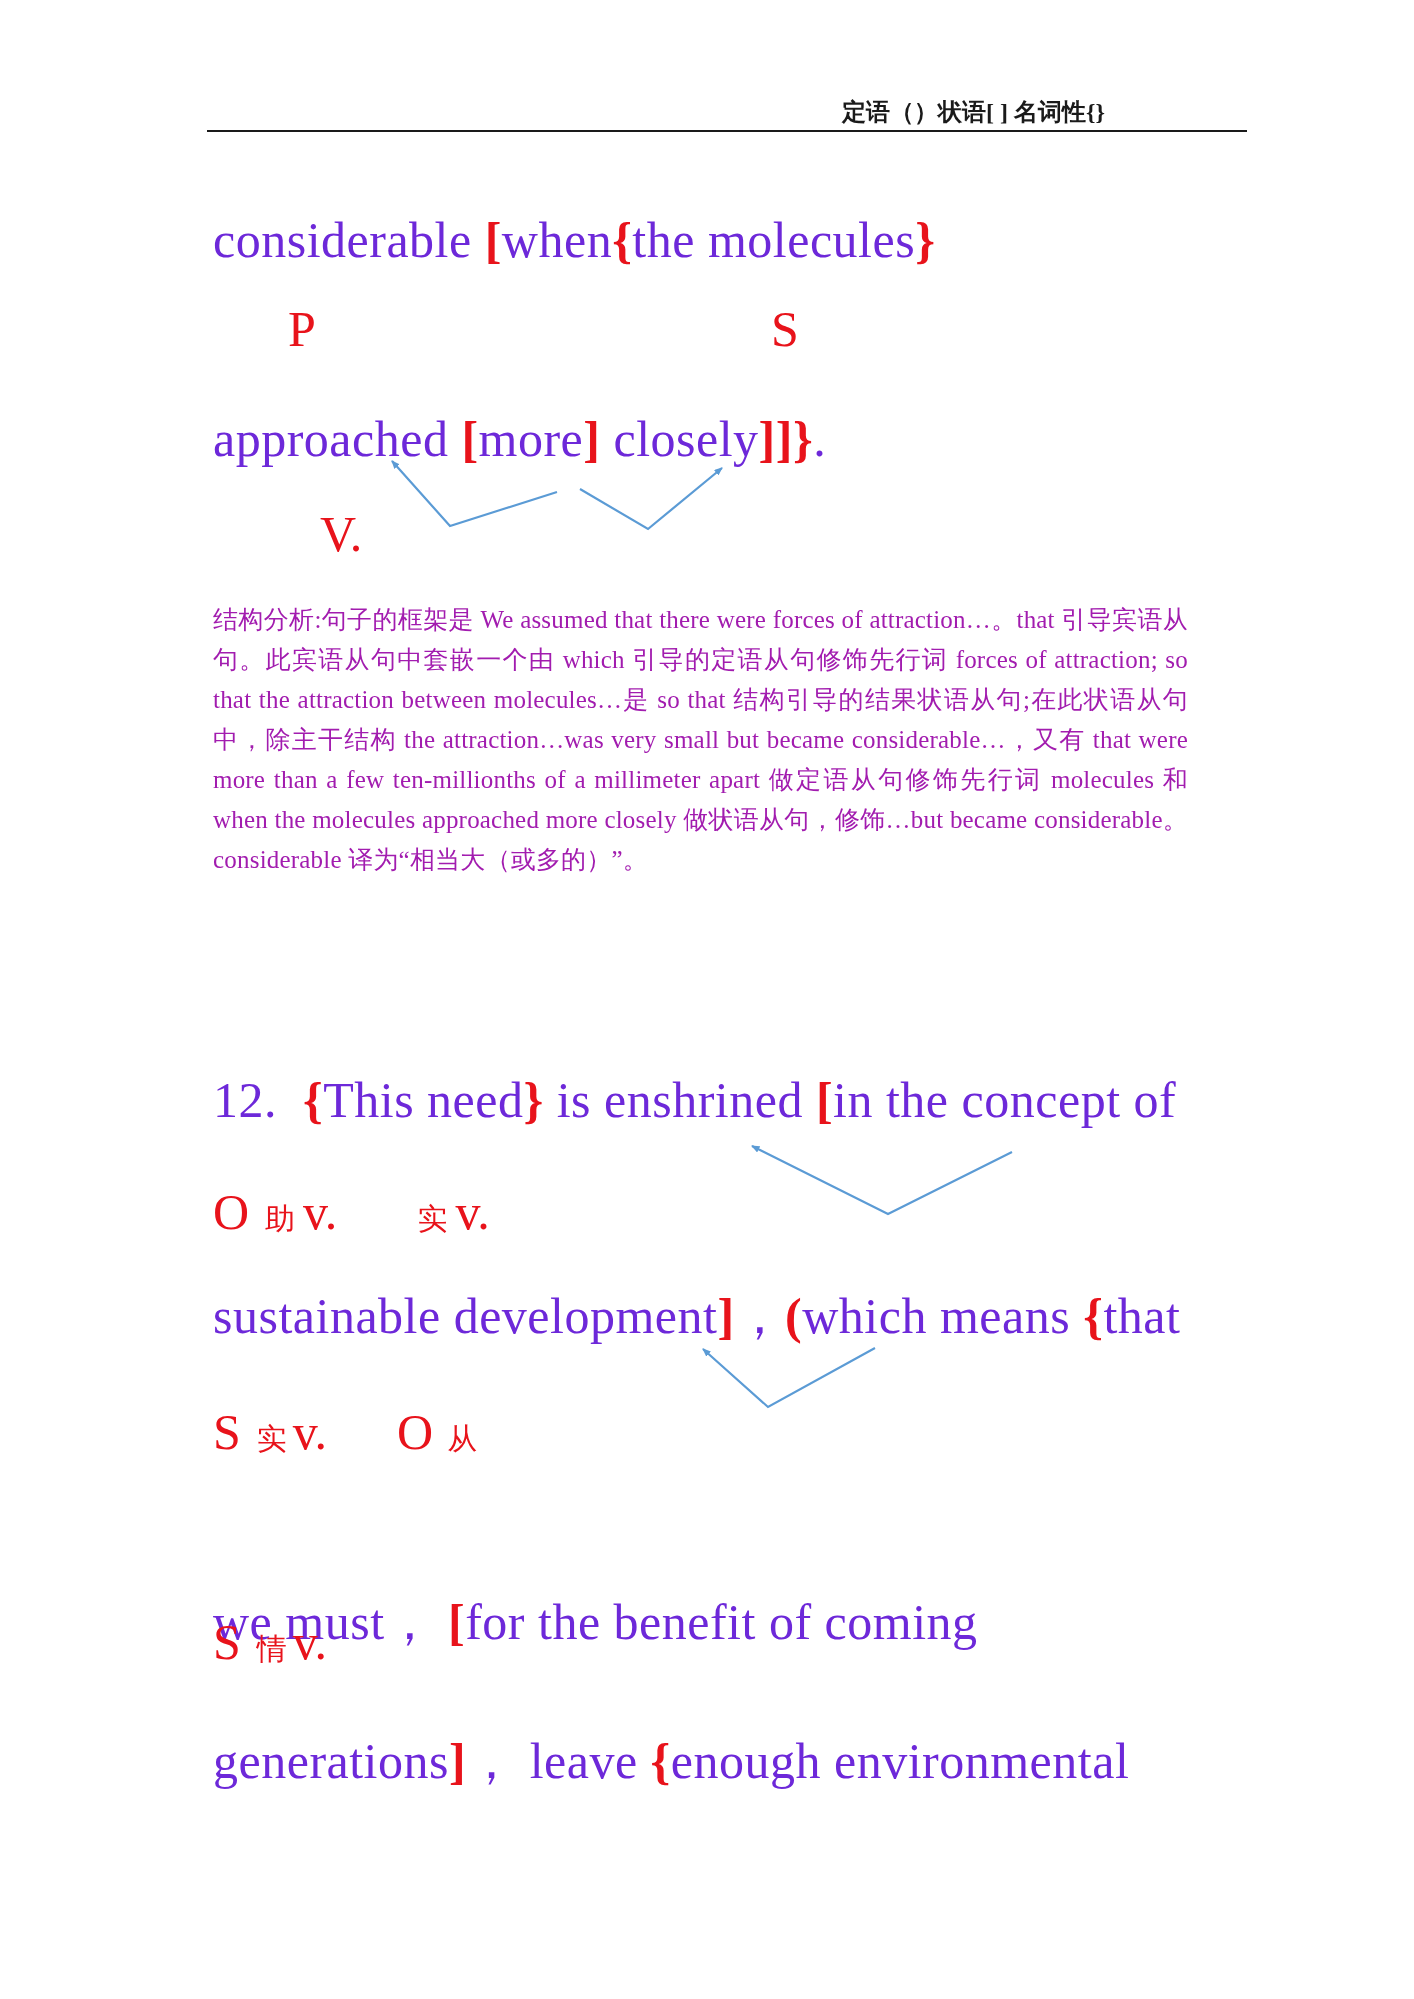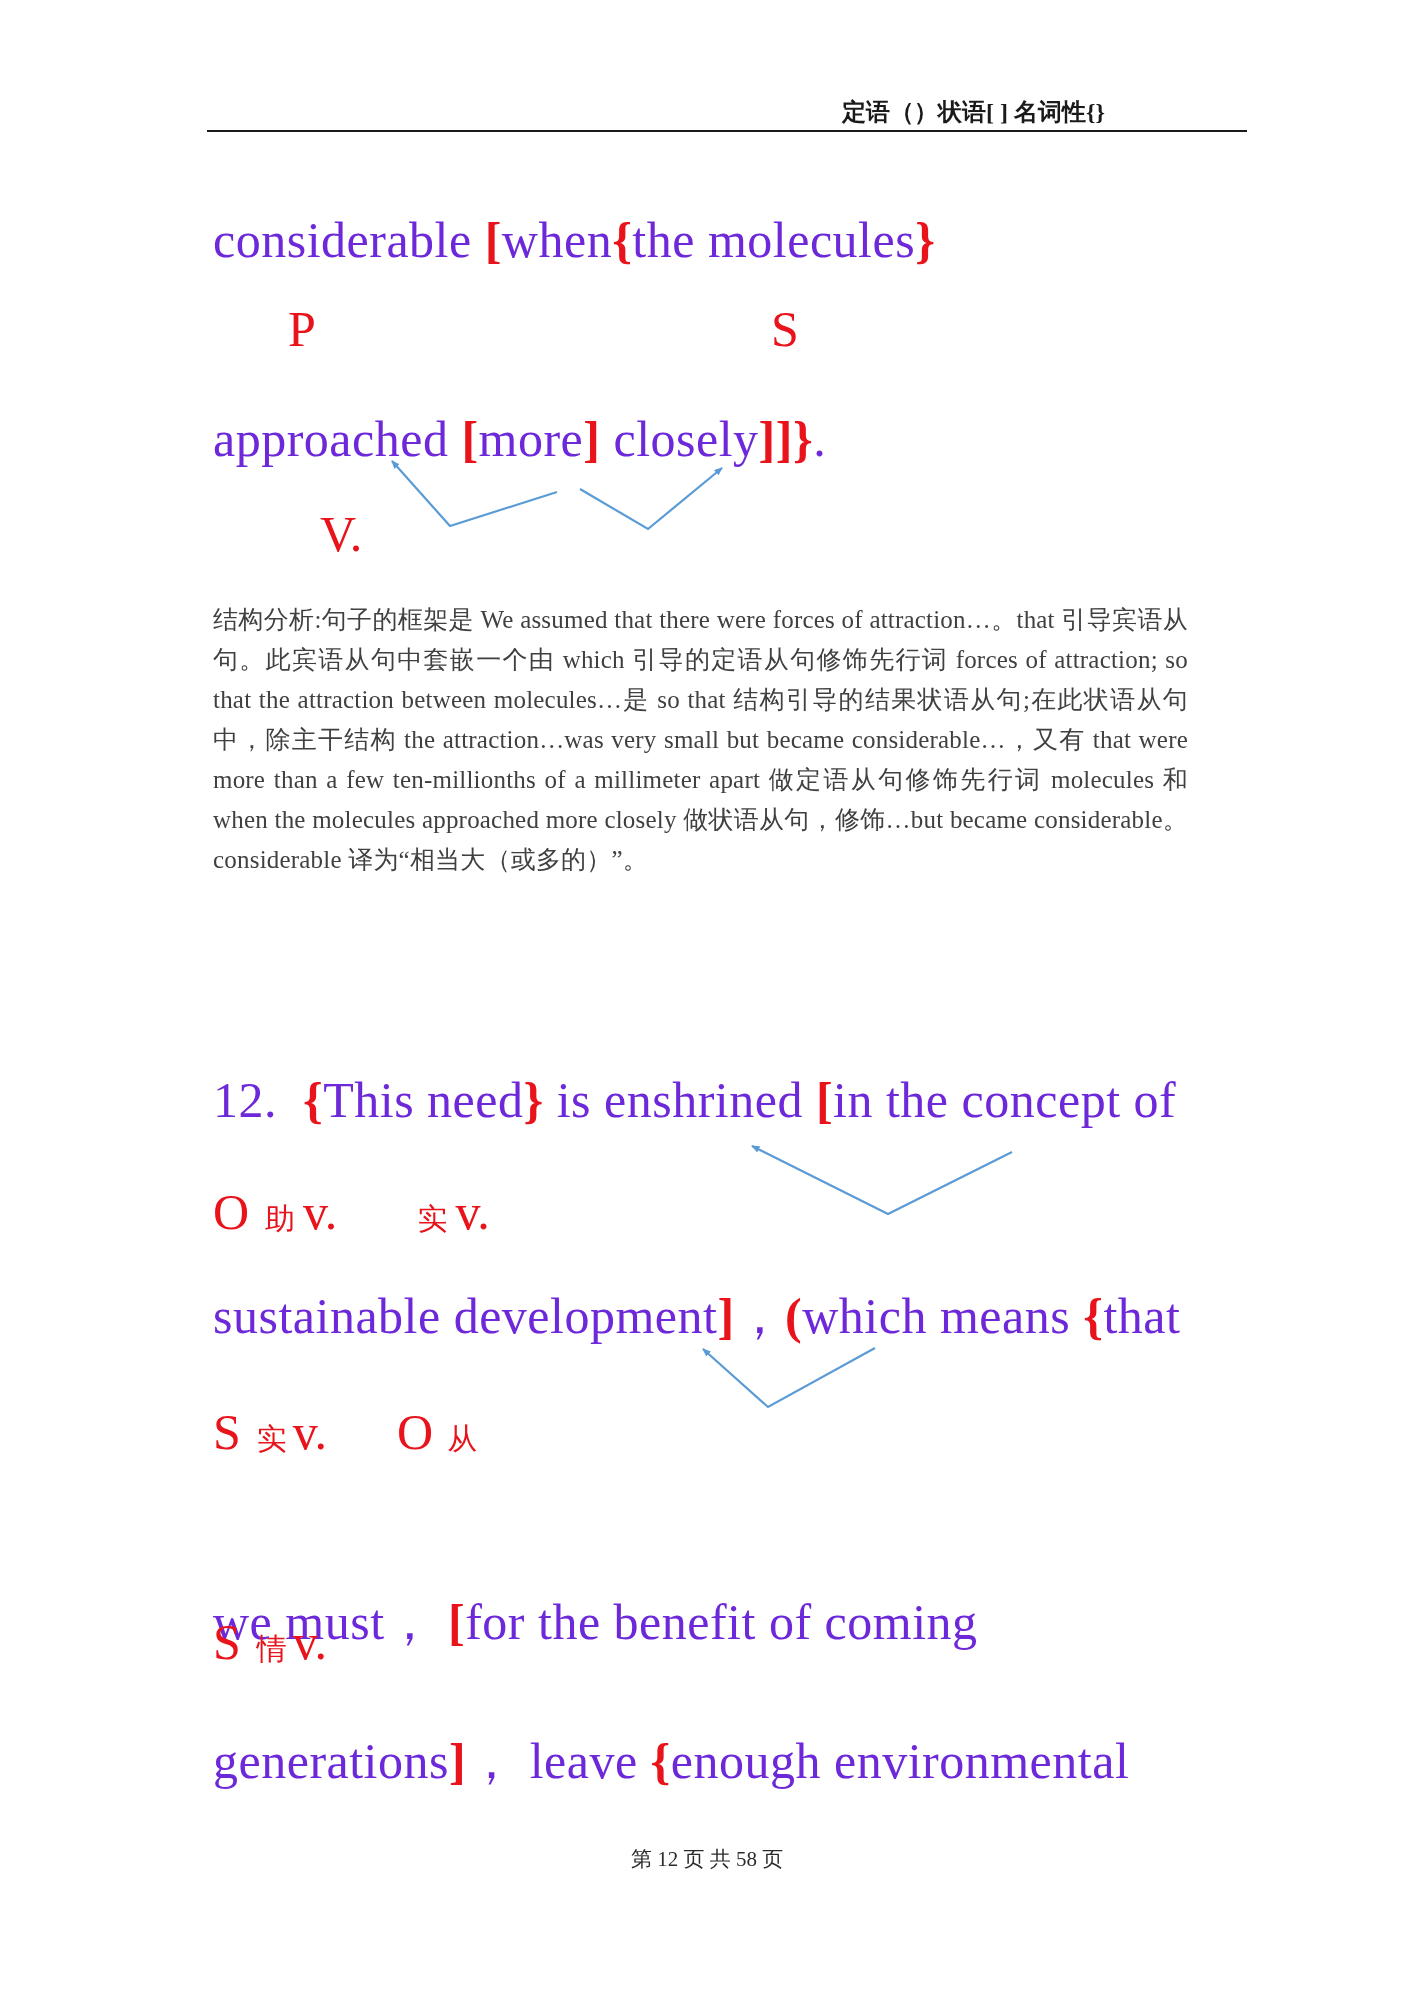--- a/index.html
+++ b/index.html
@@ -12,21 +12,21 @@
   .hdr{font-size:24px;font-weight:bold;white-space:pre;color:#1a1a1a;}
   .hdr-rule{position:absolute;left:207px;top:130px;width:1040px;height:0;border-top:2.5px solid #1a1a1a;}
   .bigline{position:absolute;left:213px;font-size:50px;white-space:pre;letter-spacing:0.5px;line-height:1.15;}
   .k{color:#6d28d9;}
   .r{color:#E8131B;font-weight:bold;}
   .biglabel{font-size:50px;color:#E8131B;white-space:pre;}
   .smallcjk{font-size:30px;color:#E8131B;}
   .annrow{position:absolute;left:213px;display:inline-flex;align-items:baseline;white-space:pre;}
   .para{
     position:absolute;left:213px;width:975px;font-size:25px;line-height:40px;
-    text-align:justify;color:#404040;letter-spacing:0.2px;
+    text-align:justify;color:#a21caf;letter-spacing:0.2px;
   }
   .footer{
     position:absolute;left:0;top:1845px;width:100%;text-align:center;
     font-size:21px;color:#2b2b2b;font-family:"Liberation Serif","DejaVu Serif",serif;white-space:pre;
   }
   svg.overlay{position:absolute;left:0;top:0;width:1414px;height:1999px;pointer-events:none;}
 </style>
 </head>
 <body>
 
@@ -54,21 +54,20 @@
   <div class="bigline" style="top:1288px;font-family:Liberation Serif, serif;"><span class="k">sustainable development</span><span class="r">]</span><span class="k">，</span><span class="r">(</span><span class="k">which means </span><span class="r">{</span><span class="k">that</span></div>
 
   <div class="annrow" style="top:1403px;"><span class="biglabel">S</span><span class="smallcjk" style="margin-left:16px;">实</span><span class="biglabel" style="margin-left:6px;">v.</span><span class="biglabel" style="margin-left:70px;">O</span><span class="smallcjk" style="margin-left:14px;">从</span></div>
 
   <div class="bigline" style="top:1594px;"><span class="k">we must， </span><span class="r">[</span><span class="k">for the benefit of coming</span></div>
 
   <div class="annrow" style="top:1613px;"><span class="biglabel">S</span><span class="smallcjk" style="margin-left:16px;">情</span><span class="biglabel" style="margin-left:6px;">v.</span></div>
 
   <div class="bigline" style="top:1733px;"><span class="k">generations</span><span class="r">]</span><span class="k">， leave </span><span class="r">{</span><span class="k">enough environmental</span></div>
 
-  <div class="footer">第 12 页 共 58 页</div>
 
   <svg class="overlay" viewBox="0 0 1414 1999" xmlns="http://www.w3.org/2000/svg">
     <defs>
       <marker id="ah" markerWidth="9" markerHeight="7" refX="7.5" refY="3.5" orient="auto" markerUnits="userSpaceOnUse">
         <path d="M0,0 L8.5,3.5 L0,7 Z" fill="#5B9BD5"></path>
       </marker>
     </defs>
     <polyline points="557,492 450,526 392,461" fill="none" stroke="#5B9BD5" stroke-width="2.2" marker-end="url(#ah)"></polyline>
     <polyline points="580,489 648,529 722,468" fill="none" stroke="#5B9BD5" stroke-width="2.2" marker-end="url(#ah)"></polyline>
     <polyline points="1012,1152 888,1214 752,1146" fill="none" stroke="#5B9BD5" stroke-width="2.2" marker-end="url(#ah)"></polyline>

